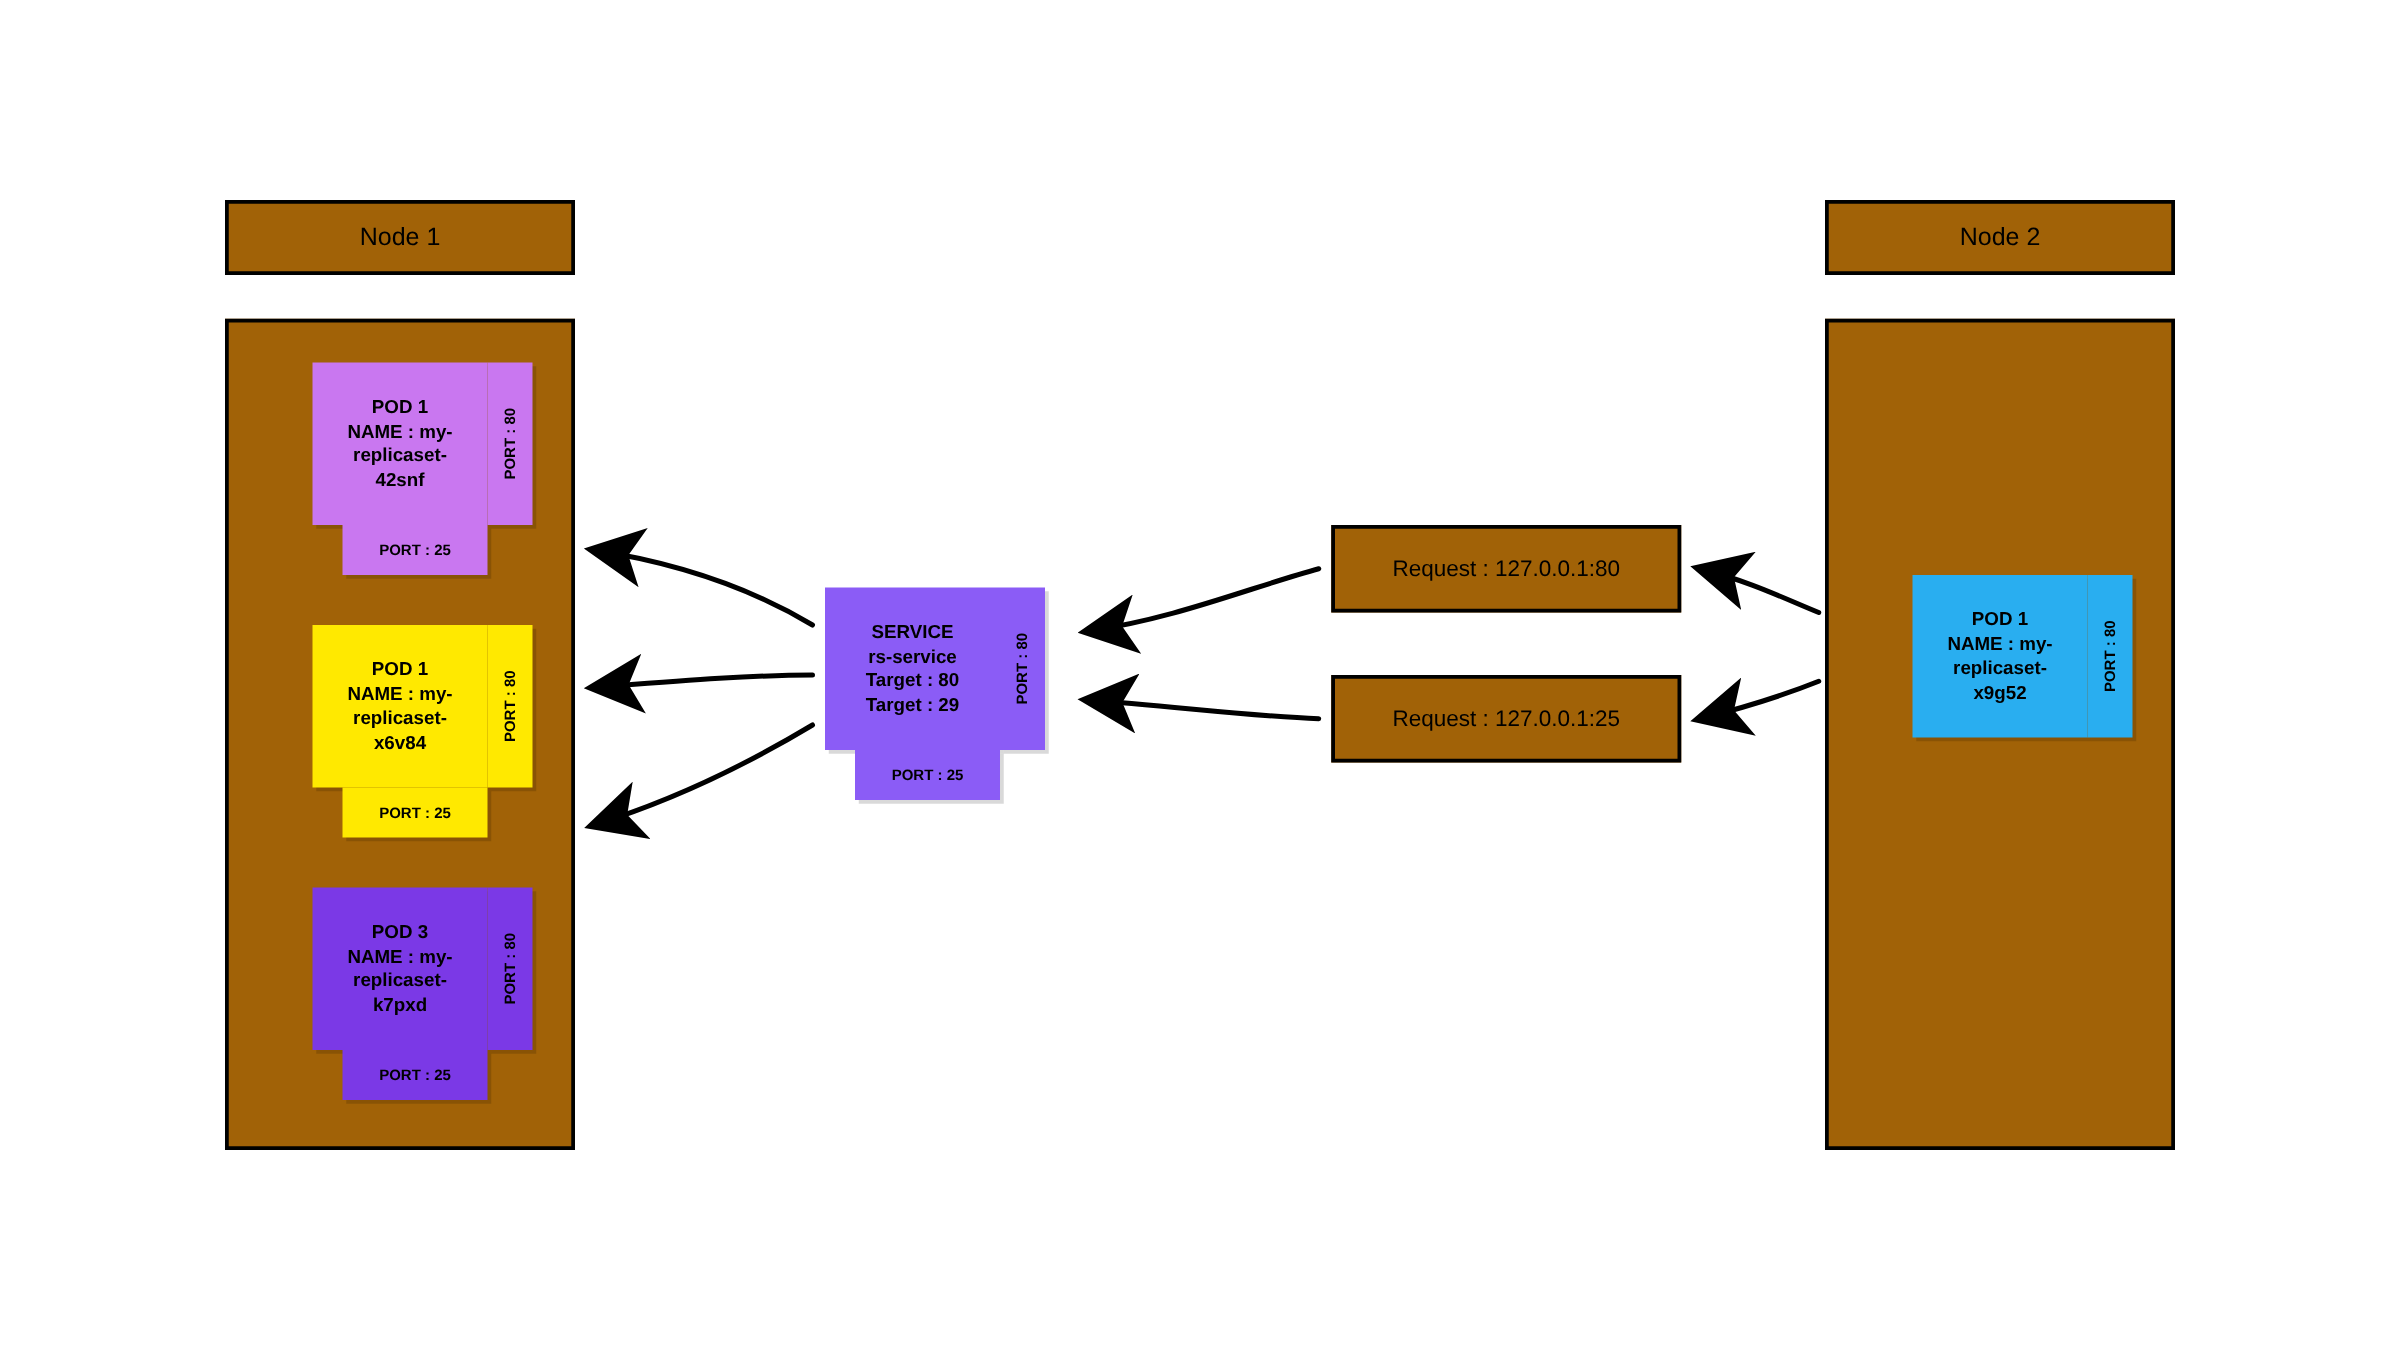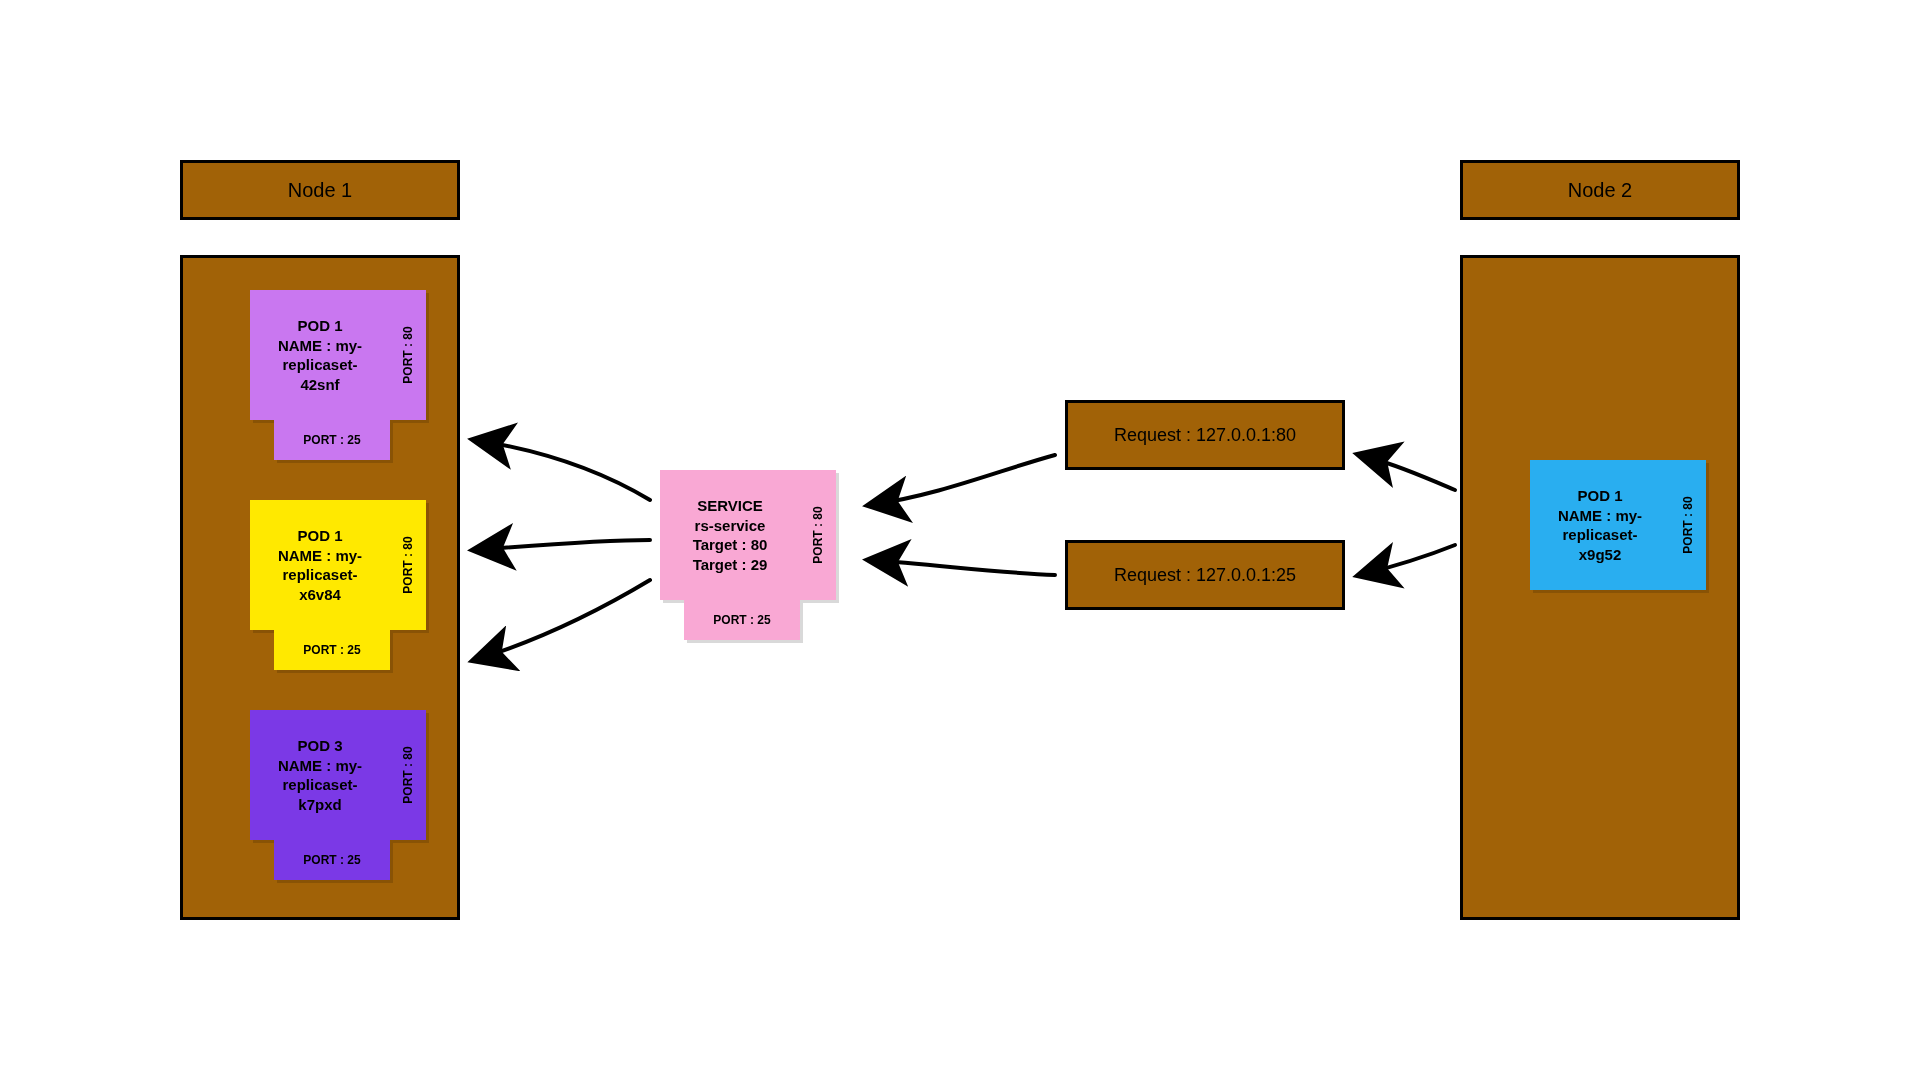--- a/index.html
+++ b/index.html
@@ -73,21 +73,21 @@
     display: flex;
     align-items: center;
     justify-content: center;
     font-size: 12px;
     font-weight: 700;
   }
   
   .c-purple-light .main, .c-purple-light .right, .c-purple-light .bottom { background:#c977f0; }
   .c-yellow .main, .c-yellow .right, .c-yellow .bottom { background:#ffe900; }
   .c-purple-dark .main, .c-purple-dark .right, .c-purple-dark .bottom { background:#7b39e6; color:#000; }
-  .c-red .main, .c-red .right, .c-red .bottom { background:#f9a8d4; color:#000; }
+  .c-red .main, .c-red .right, .c-red .bottom { background:#8b5cf6; color:#000; }
   .c-blue .main, .c-blue .right, .c-blue .bottom { background:#29aef0; }
 
   .request-box {
     display: flex;
     align-items: center;
     justify-content: center;
     font-size: 18px;
   }
 
   svg.arrows {
@@ -162,21 +162,21 @@
       <div class="subline">Target : 29</div>
     </div>
     <div class="right">
         <span>PORT : 80</span>
       </div>
     <div class="bottom">
         <span>PORT : 25</span>
       </div>
   </div>
 
-  <div class="box request-box" style="left:1065px; top:400px; width:280px; height:70px;">
+  <div class="box request-box" style="left:1065px; top:420px; width:280px; height:70px;">
     <span>Request : 127.0.0.1:80</span>
   </div>
   <div class="box request-box" style="left:1065px; top:540px; width:280px; height:70px;">
     <span>Request : 127.0.0.1:25</span>
   </div>
 
   <div class="box node-header" style="left:1460px; top:160px; width:280px; height:60px;">
     <span>Node 2</span>
   </div>
 

